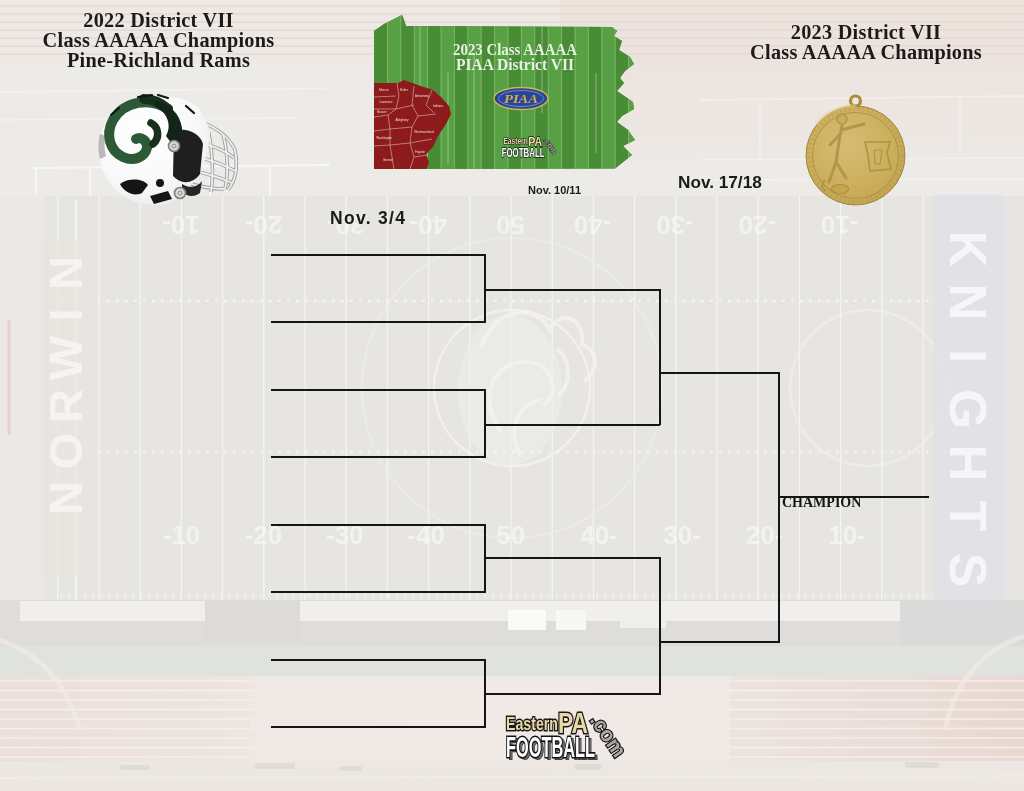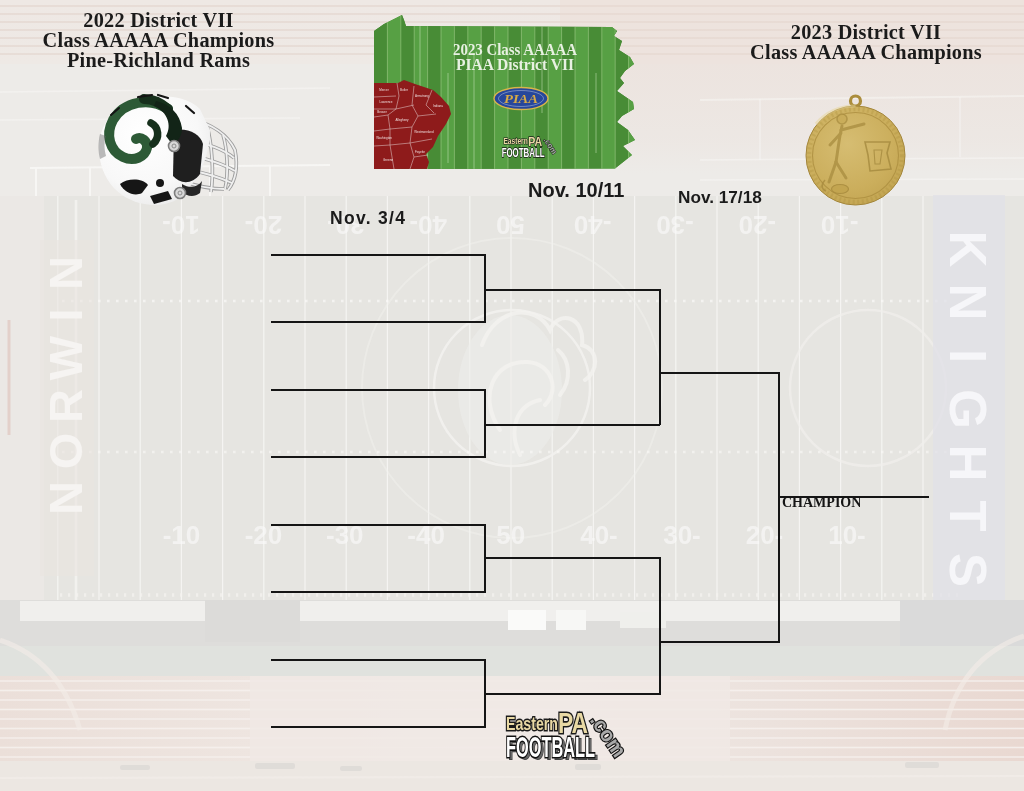--- a/index.html
+++ b/index.html
@@ -233,22 +233,22 @@
   </g>
   <line x1="0" y1="778" x2="1024" y2="776" stroke="#f4efeb" stroke-width="2" opacity="0.6"></line>
   <path d="M0,640 Q60,660 80,730" fill="none" stroke="#f3ece8" stroke-width="5" opacity="0.6"></path>
   <path d="M1024,636 Q960,658 945,730" fill="none" stroke="#f3ece8" stroke-width="5" opacity="0.6"></path>
 </svg>
 
 <div class="hd" style="left:18px;top:10px;width:281px;">2022 District VII<br>Class AAAAA Champions<br>Pine-Richland Rams</div>
 <div class="hd" style="left:726px;top:22px;width:280px;">2023 District VII<br>Class AAAAA Champions</div>
 
 <div class="date" style="left:330px;top:180.3px;letter-spacing:1.3px;margin-top:28px;">Nov. 3/4</div>
-<div class="date" style="left:528px;top:180.3px;font-size:20px;text-align:center;">Nov. 10/11</div>
-<div class="date" style="left:678px;top:187px;font-size:17.2px;">Nov. 17/18</div>
+<div class="date" style="left:528px;top:180.3px;font-size:11px;text-align:center;">Nov. 10/11</div>
+<div class="date" style="left:678px;top:172px;font-size:17.2px;">Nov. 17/18</div>
 
 <div class="bl" style="left:271px;top:253.7px;width:214px;height:2px"></div>
 <div class="bl" style="left:271px;top:321.3px;width:214px;height:2px"></div>
 <div class="bl" style="left:271px;top:388.6px;width:214px;height:2px"></div>
 <div class="bl" style="left:271px;top:455.9px;width:214px;height:2px"></div>
 <div class="bl" style="left:271px;top:524.3px;width:214px;height:2px"></div>
 <div class="bl" style="left:271px;top:590.7px;width:214px;height:2px"></div>
 <div class="bl" style="left:271px;top:658.6px;width:214px;height:2px"></div>
 <div class="bl" style="left:271px;top:725.9px;width:214px;height:2px"></div>
 <div class="bl" style="left:483.5px;top:253.7px;width:2px;height:69.6px"></div>

